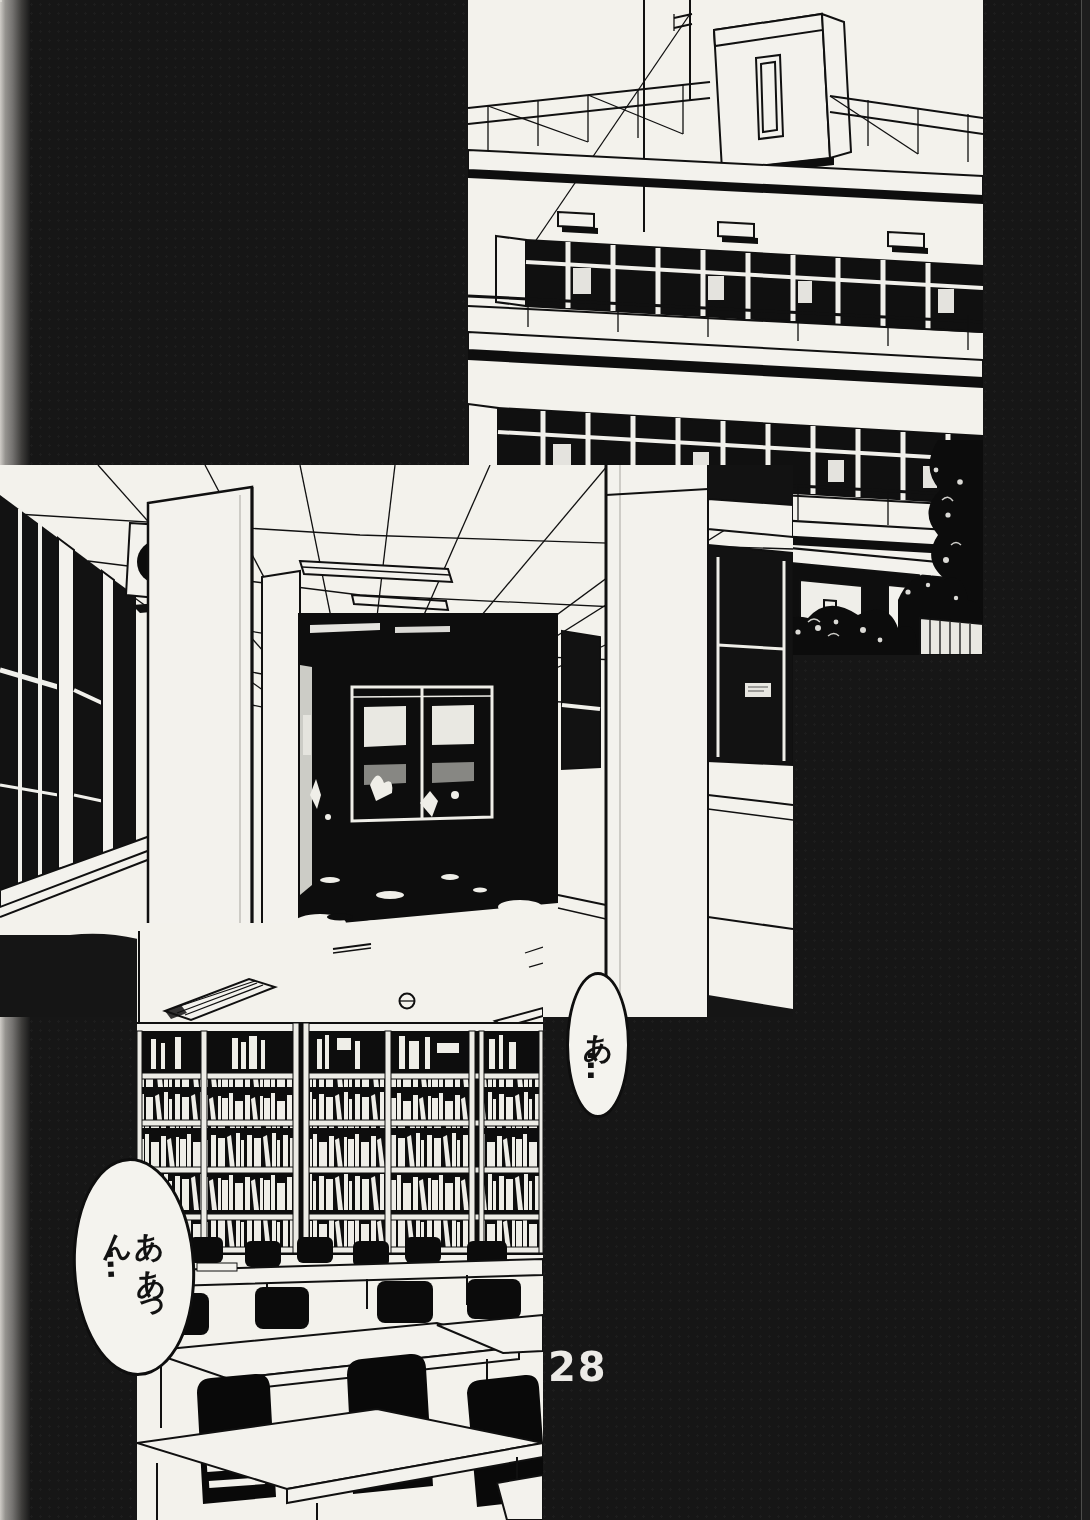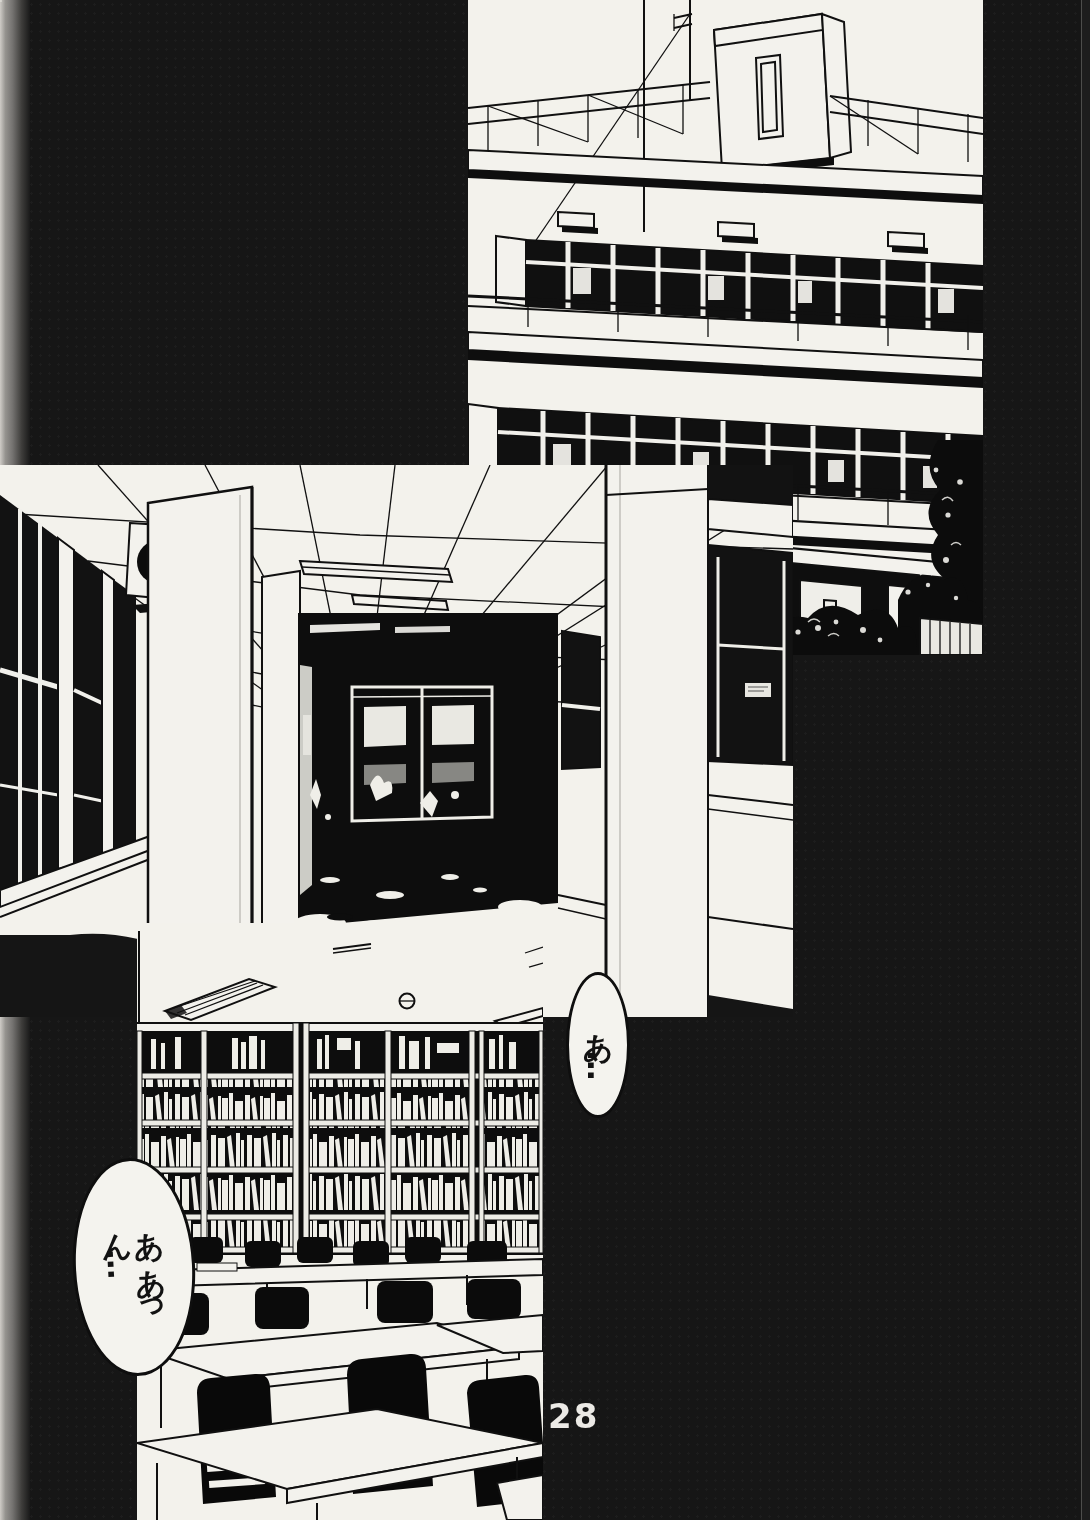--- a/index.html
+++ b/index.html
@@ -35,22 +35,22 @@
     color:#121212;
   }
   .vtext{ writing-mode:vertical-rl; text-orientation:mixed; font-weight:700; line-height:1.0; }
   #bubble-a{ left:566px; top:972px; width:58px; height:140px; }
   #bubble-a .vtext{ font-size:30px; letter-spacing:4px; padding-top:6px;}
   #bubble-aan{ left:73px; top:1158px; width:116px; height:212px; transform:rotate(-3deg); }
   #bubble-aan .vtext{ font-size:30px; letter-spacing:3px; }
   #bubble-aan .col{ margin:0 2px; }
 
   .page-number{
-    position:absolute; left:548px; top:1396px; z-index:4;
-    color:#eceae6; font-size:34px; font-weight:700; letter-spacing:2px;
+    position:absolute; left:548px; top:1344px; z-index:4;
+    color:#eceae6; font-size:40px; font-weight:700; letter-spacing:2px;
     font-family:"DejaVu Sans", sans-serif;
   }
   .specks{ position:absolute; left:0; top:0; width:2px; height:2px; border-radius:50%;
     background:rgba(240,240,235,0.55);
     box-shadow:852px 118px 0 rgba(240,240,235,.5), 607px 953px 0 rgba(240,240,235,.45),
                488px 583px 0 rgba(240,240,235,.35), 186px 1105px 0 rgba(240,240,235,.4);
   }
   
   .ink{ stroke:#101010; fill:none; stroke-width:2; }
   .ink3{ stroke:#101010; fill:none; stroke-width:3; }

